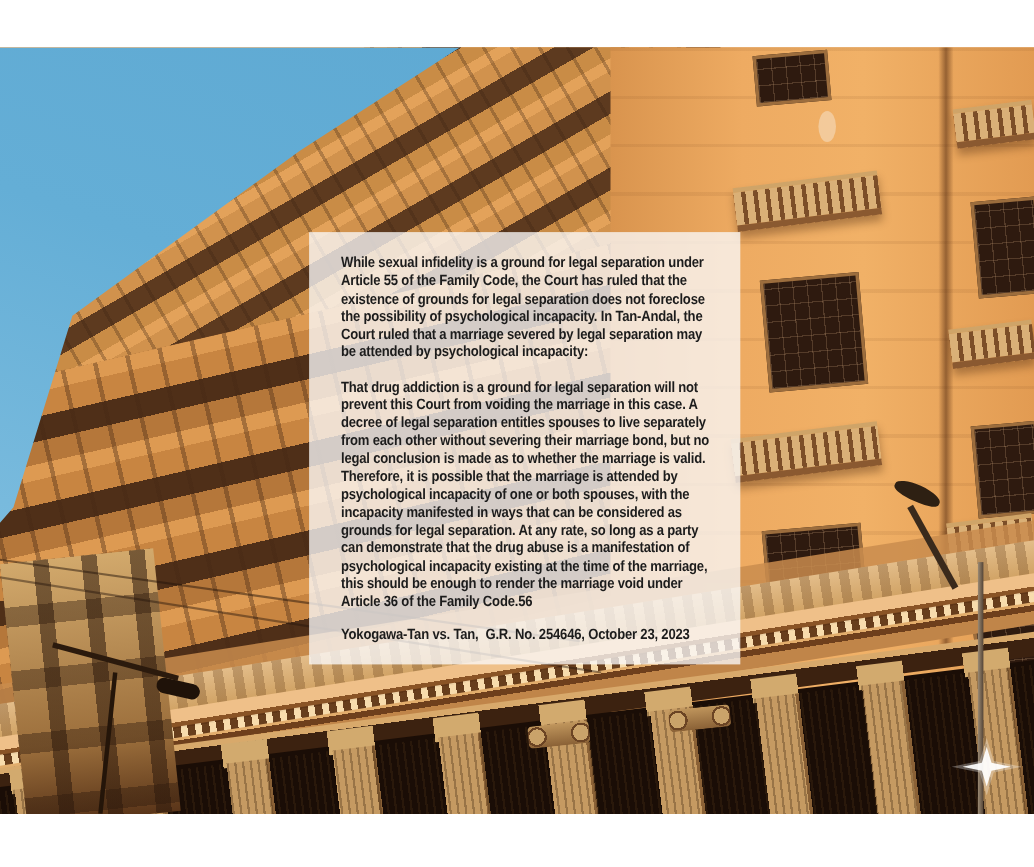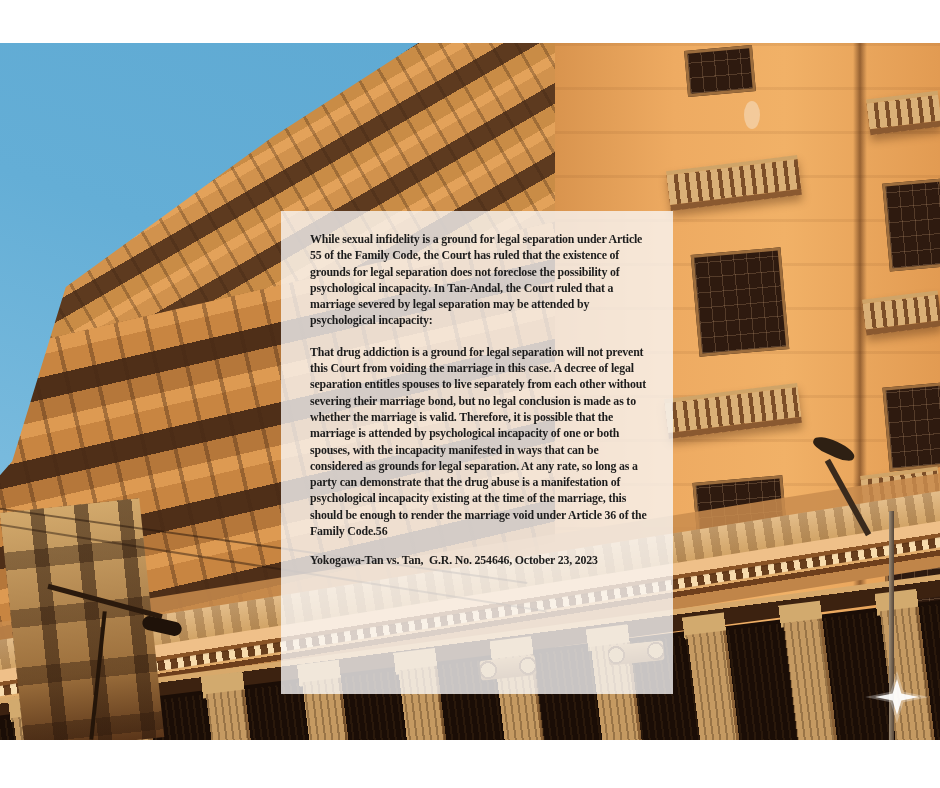--- a/index.html
+++ b/index.html
@@ -102,22 +102,22 @@
     clip-path:polygon(0% 0%,44.5% 0%,29% 13.5%,7% 35%,1.3% 60%,0% 62%);
     background:linear-gradient(200deg,#5ca7d1 0%,var(--sky-blue,#64aed6) 45%,#8cc6e4 100%);}
 
   
   .sparkle,.sparkle-glow{left:875px;top:636px;width:44px;height:36px;
     clip-path:polygon(50% 0%,60% 40%,100% 50%,60% 60%,50% 100%,40% 60%,0% 50%,40% 40%);}
   .sparkle{background:var(--sparkle-white,rgba(255,255,255,.92));filter:blur(.4px);}
   .sparkle-glow{transform:scale(1.45);background:rgba(255,255,255,.30);}
 
   
-  .overlay{left:281px;top:168px;width:392px;height:483px;box-sizing:border-box;
-    padding:20px 20px 0 29px;background:var(--overlay-white,rgba(250,248,249,.78));font-family:Liberation Serif, serif;}
+  .overlay{left:281px;top:168px;width:392px;height:393px;box-sizing:border-box;
+    padding:20px 20px 0 29px;background:var(--overlay-white,rgba(250,248,249,.78));}
   .overlay p{margin:0;color:var(--quote-text,#1c1c1c);font-weight:700;
     font-size:13.5px;line-height:16.3px;letter-spacing:-.2px;
     width:390px;transform:scaleX(.88);transform-origin:0 0;}
   .overlay p.intro{margin-bottom:15px;}
   .overlay p.block{margin-bottom:13px;}
   .overlay p.cite{white-space:pre-wrap;}
 </style>
 </head>
 <body>
 

